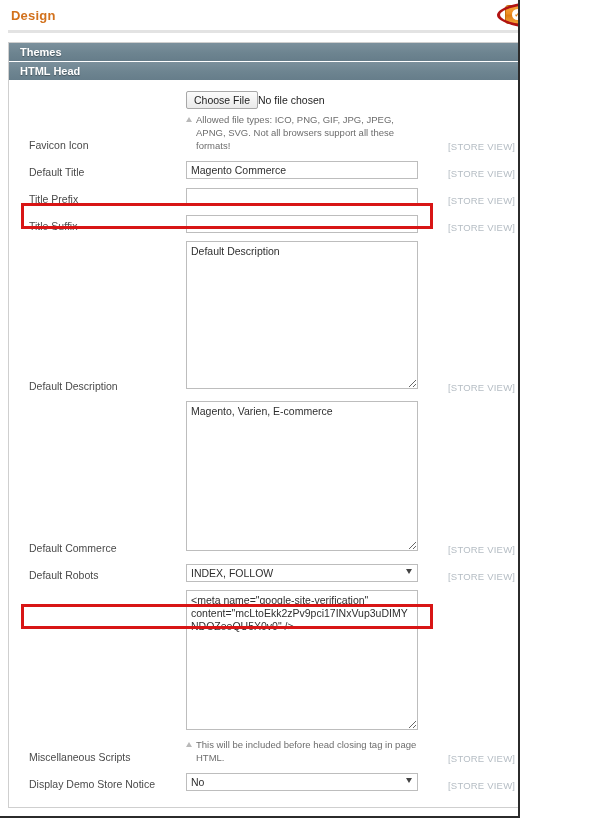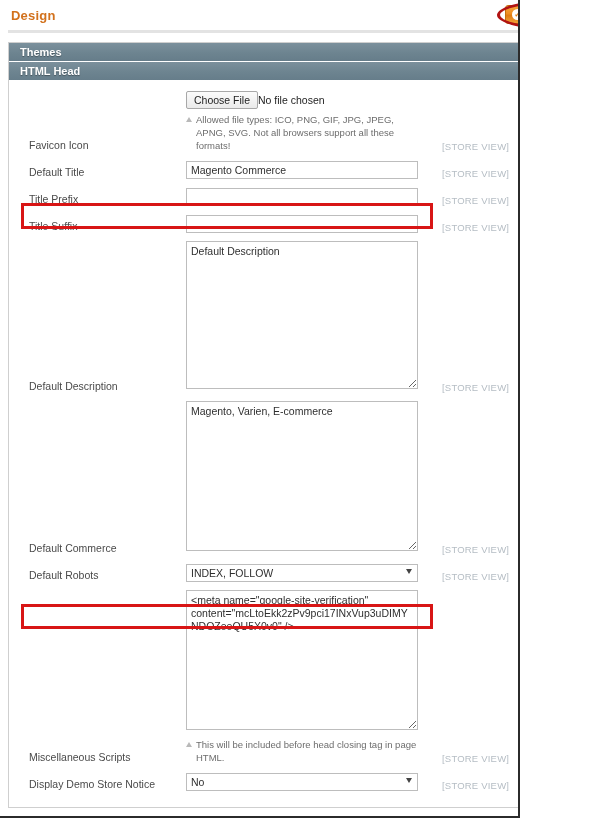--- a/index.html
+++ b/index.html
@@ -118,21 +118,21 @@
   }
   .lbl {
     width: 177px; flex: 0 0 177px;
     padding-left: 20px; padding-top: 2px;
     font-size: 10.5px; color: #4a4a4a;
     line-height: 13px;
   }
   .ctrl { flex: 0 0 232px; width: 232px; }
   .storeview {
     flex: 0 0 auto;
-    margin-left: 24px; padding-top: 2px;
+    margin-left: 30px; padding-top: 2px;
     font-size: 9.5px; color: #b5bdc4;
     letter-spacing: .2px; white-space: nowrap;
   }
 
   input.txt {
     width: 232px; height: 18px;
     border: 1px solid #bdbdbd;
     background: #fff;
     font-family: "Liberation Sans", sans-serif;
     font-size: 10.5px; color: #2f2f2f;

